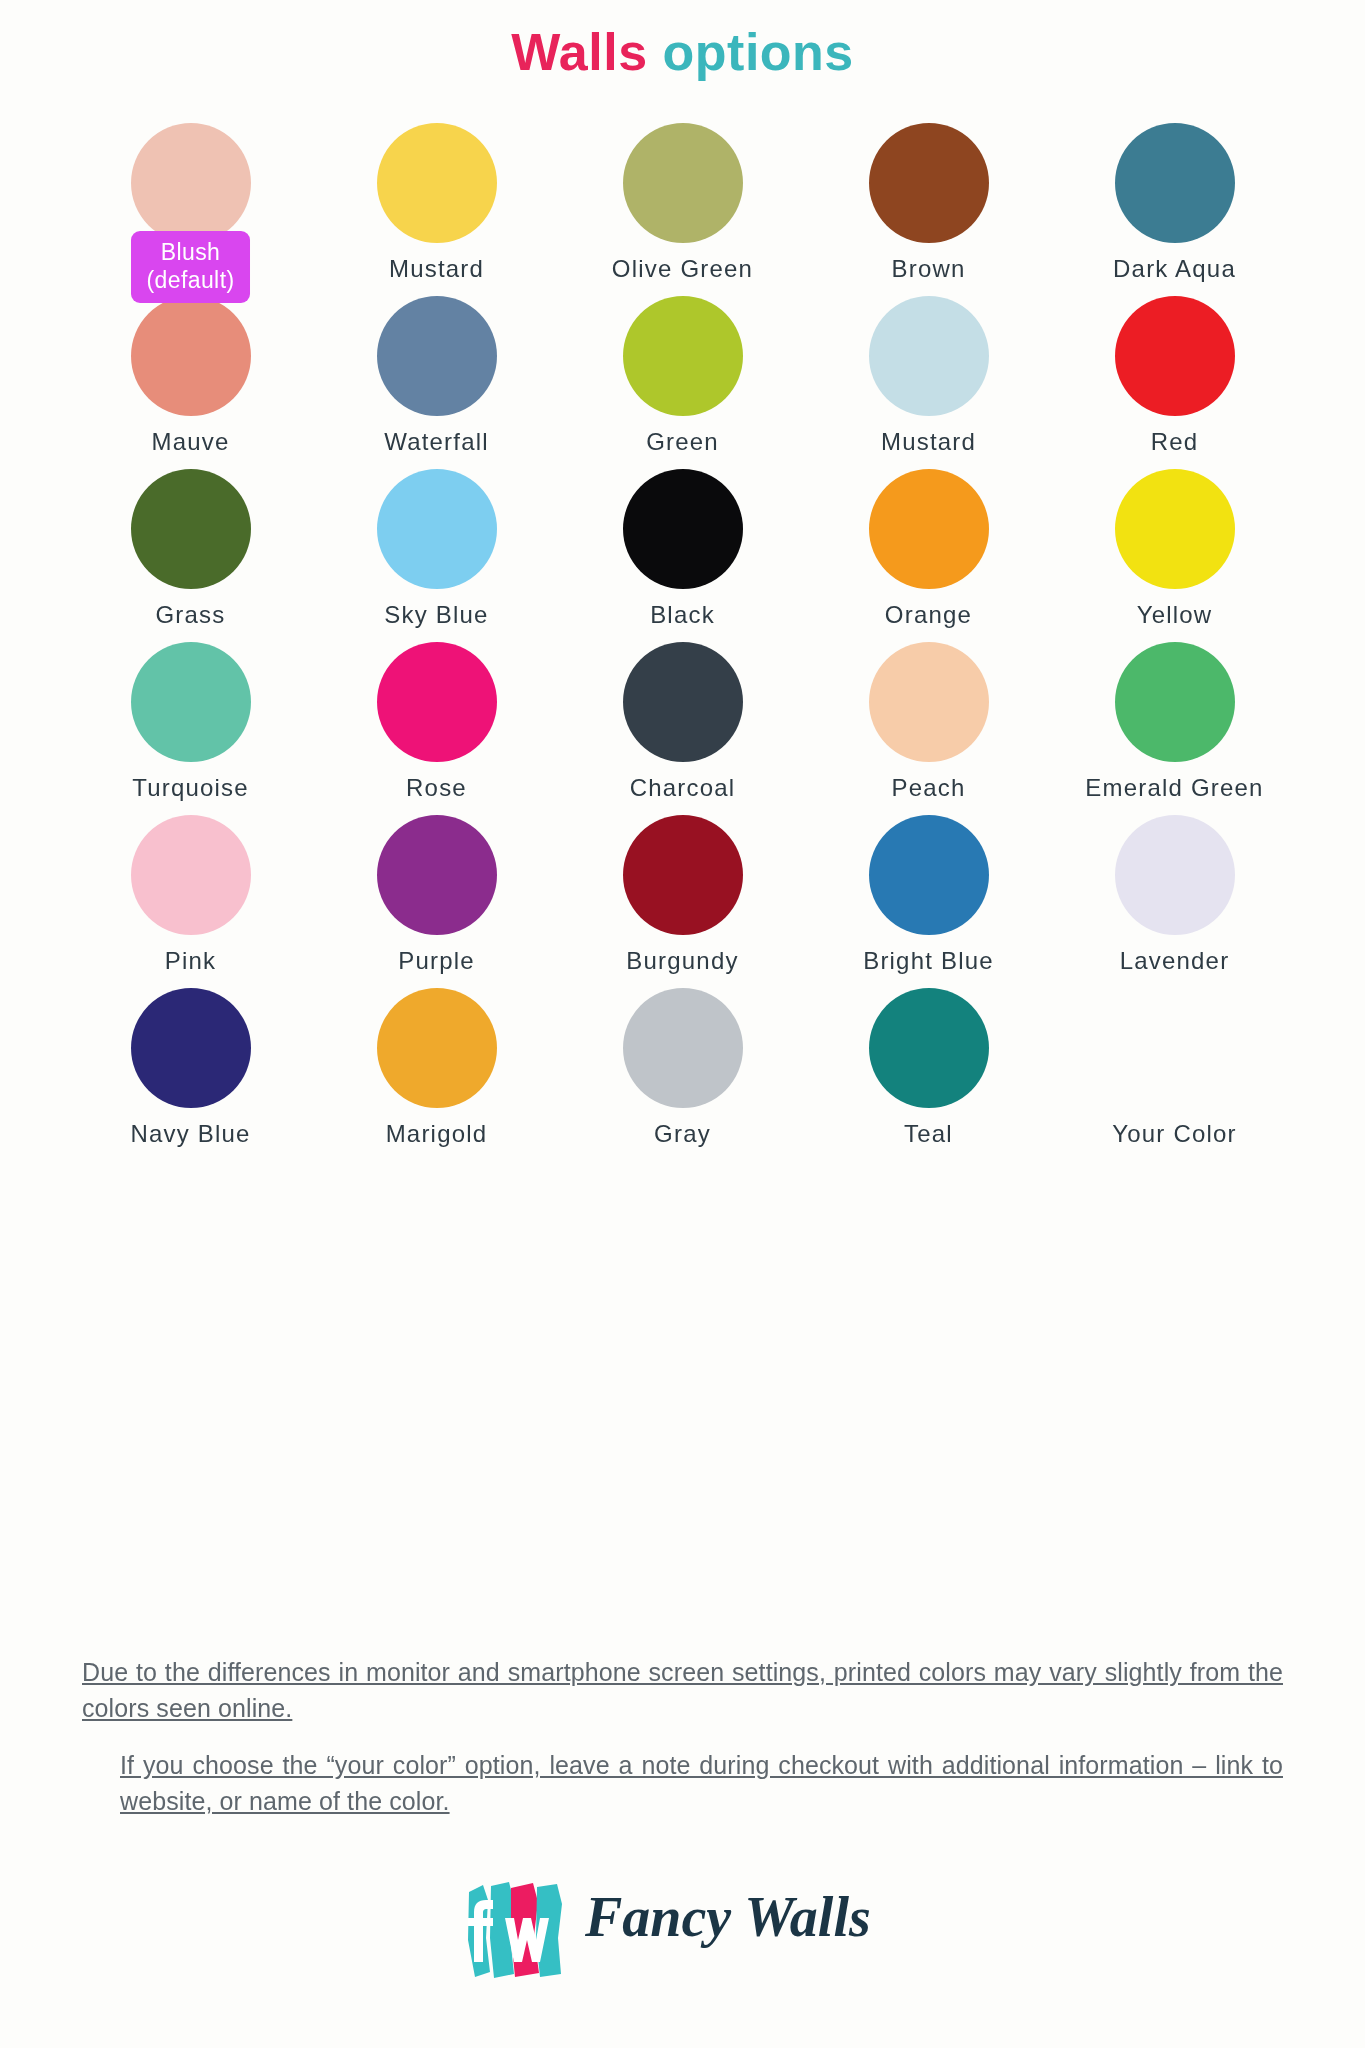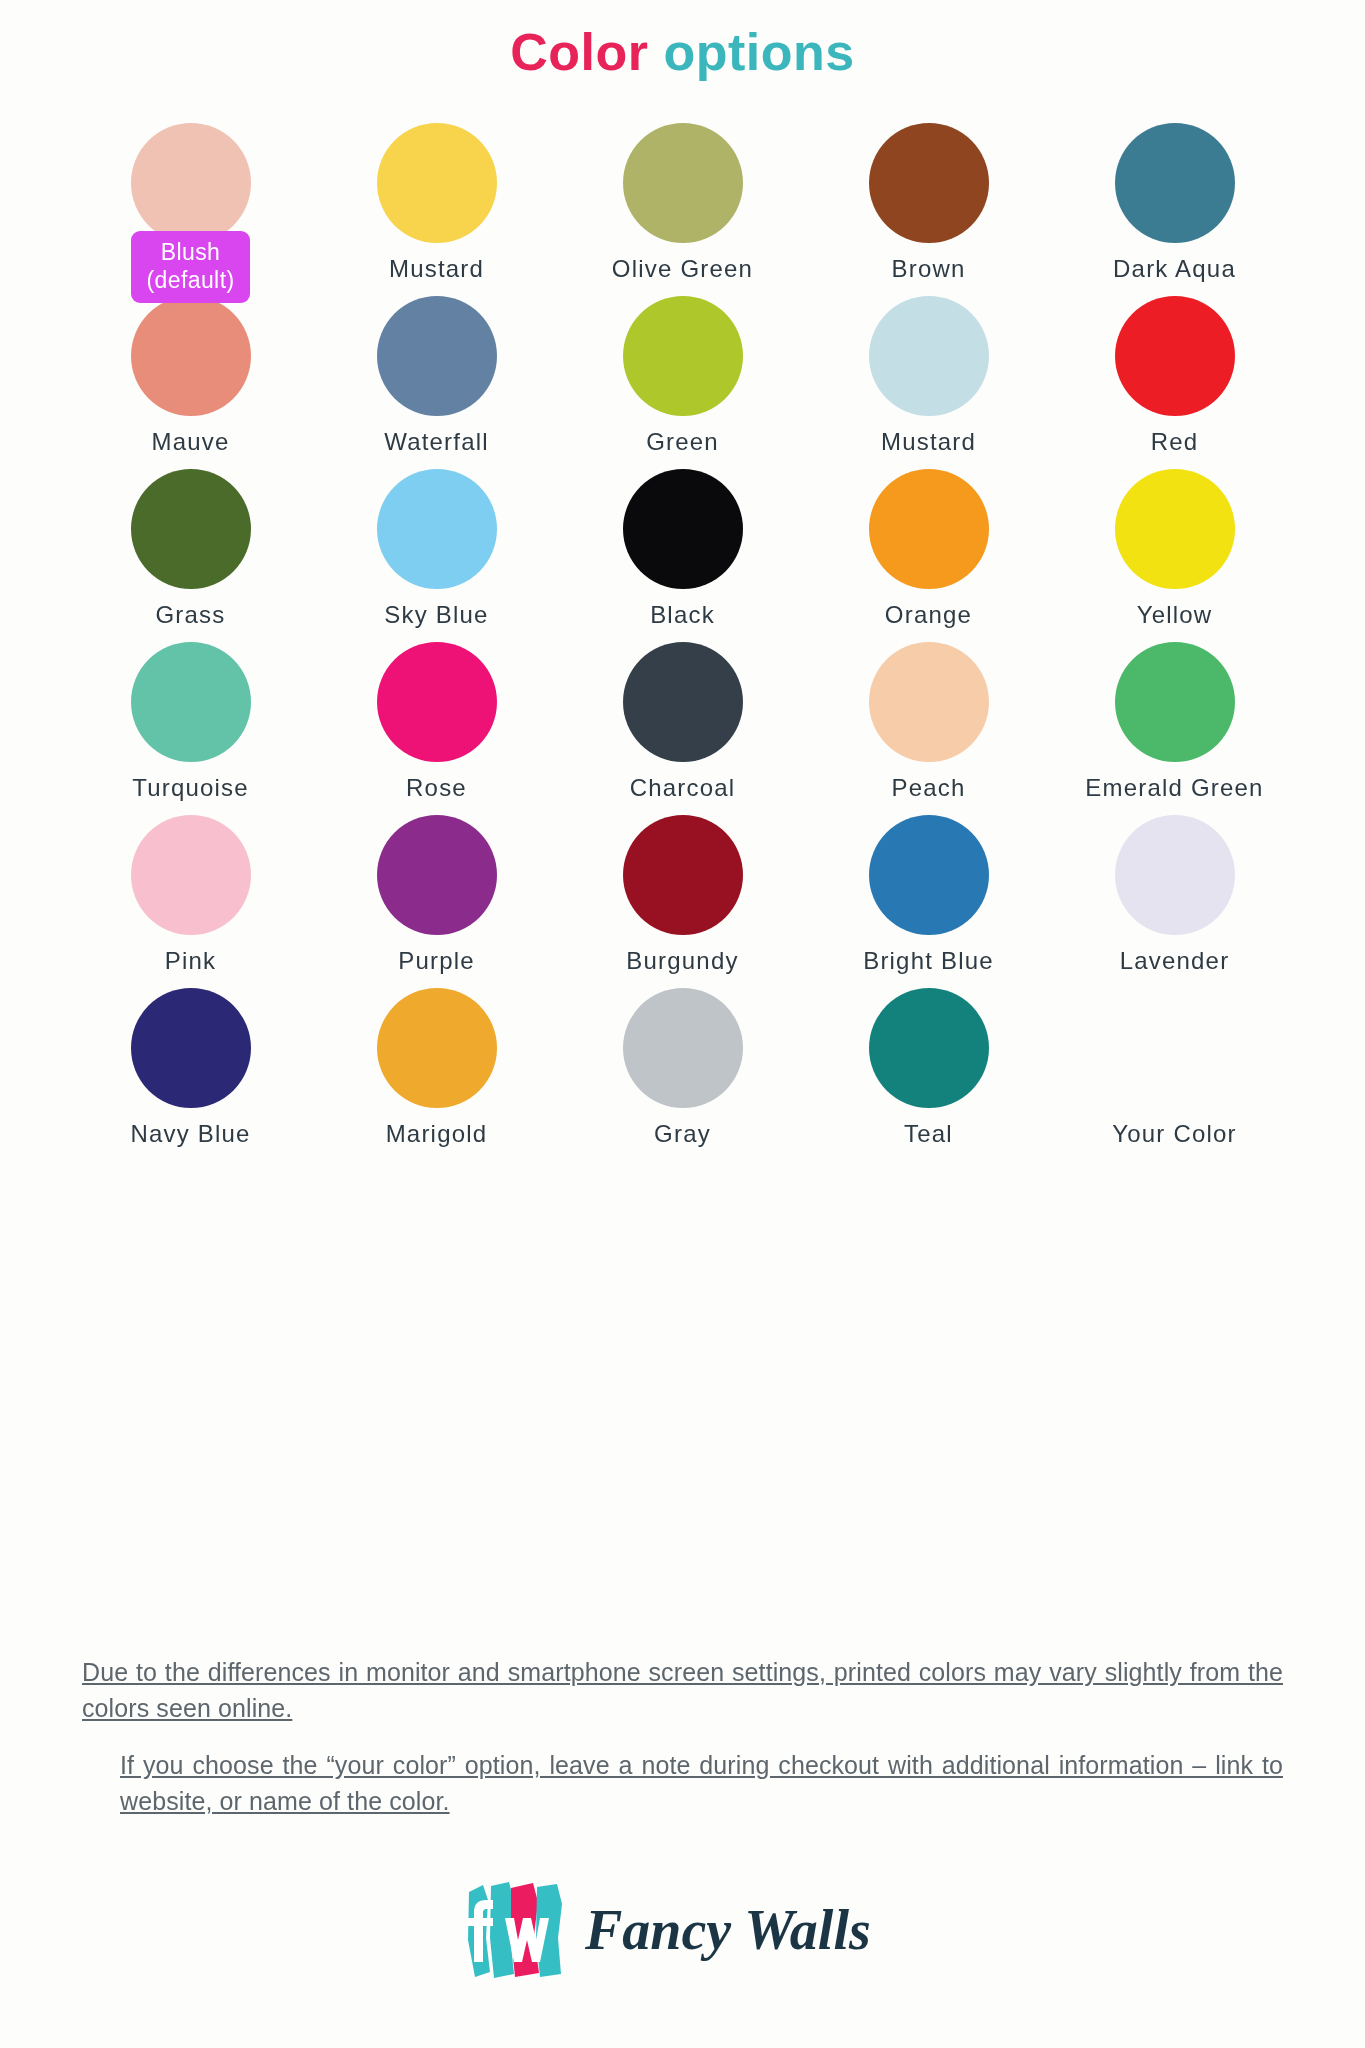--- a/index.html
+++ b/index.html
@@ -106,34 +106,33 @@
   }
   .note-p:last-child { margin-bottom: 0; margin-left: 38px; }
 
   
   .logo-wrap {
     position: absolute;
     left: 0;
     right: 0;
     top: 1878px;
     display: flex;
-    align-items: center;
     justify-content: center;
     gap: 16px;
   }
   .logo-mark { width: 108px; height: 104px; display:block; }
   .logo-text { height: 78px; display:block; }
 </style>
 </head>
 <body>
 
 <div class="page">
 
   <div class="title">
-    <span class="word-color" style="color: rgb(232, 35, 90);">Color</span>
+    <span class="word-color" style="color: rgb(232, 35, 90);">Walls</span>
     <span class="word-options" style="color: rgb(59, 182, 188);">options</span>
   </div>
 
   <div class="grid" id="swatch-grid">
       <div class="cell">
         <div class="swatch" style="background: rgb(239, 194, 179);"></div>
         <div class="badge">
           <div>Blush</div>
           <div>(default)</div>
         </div>

